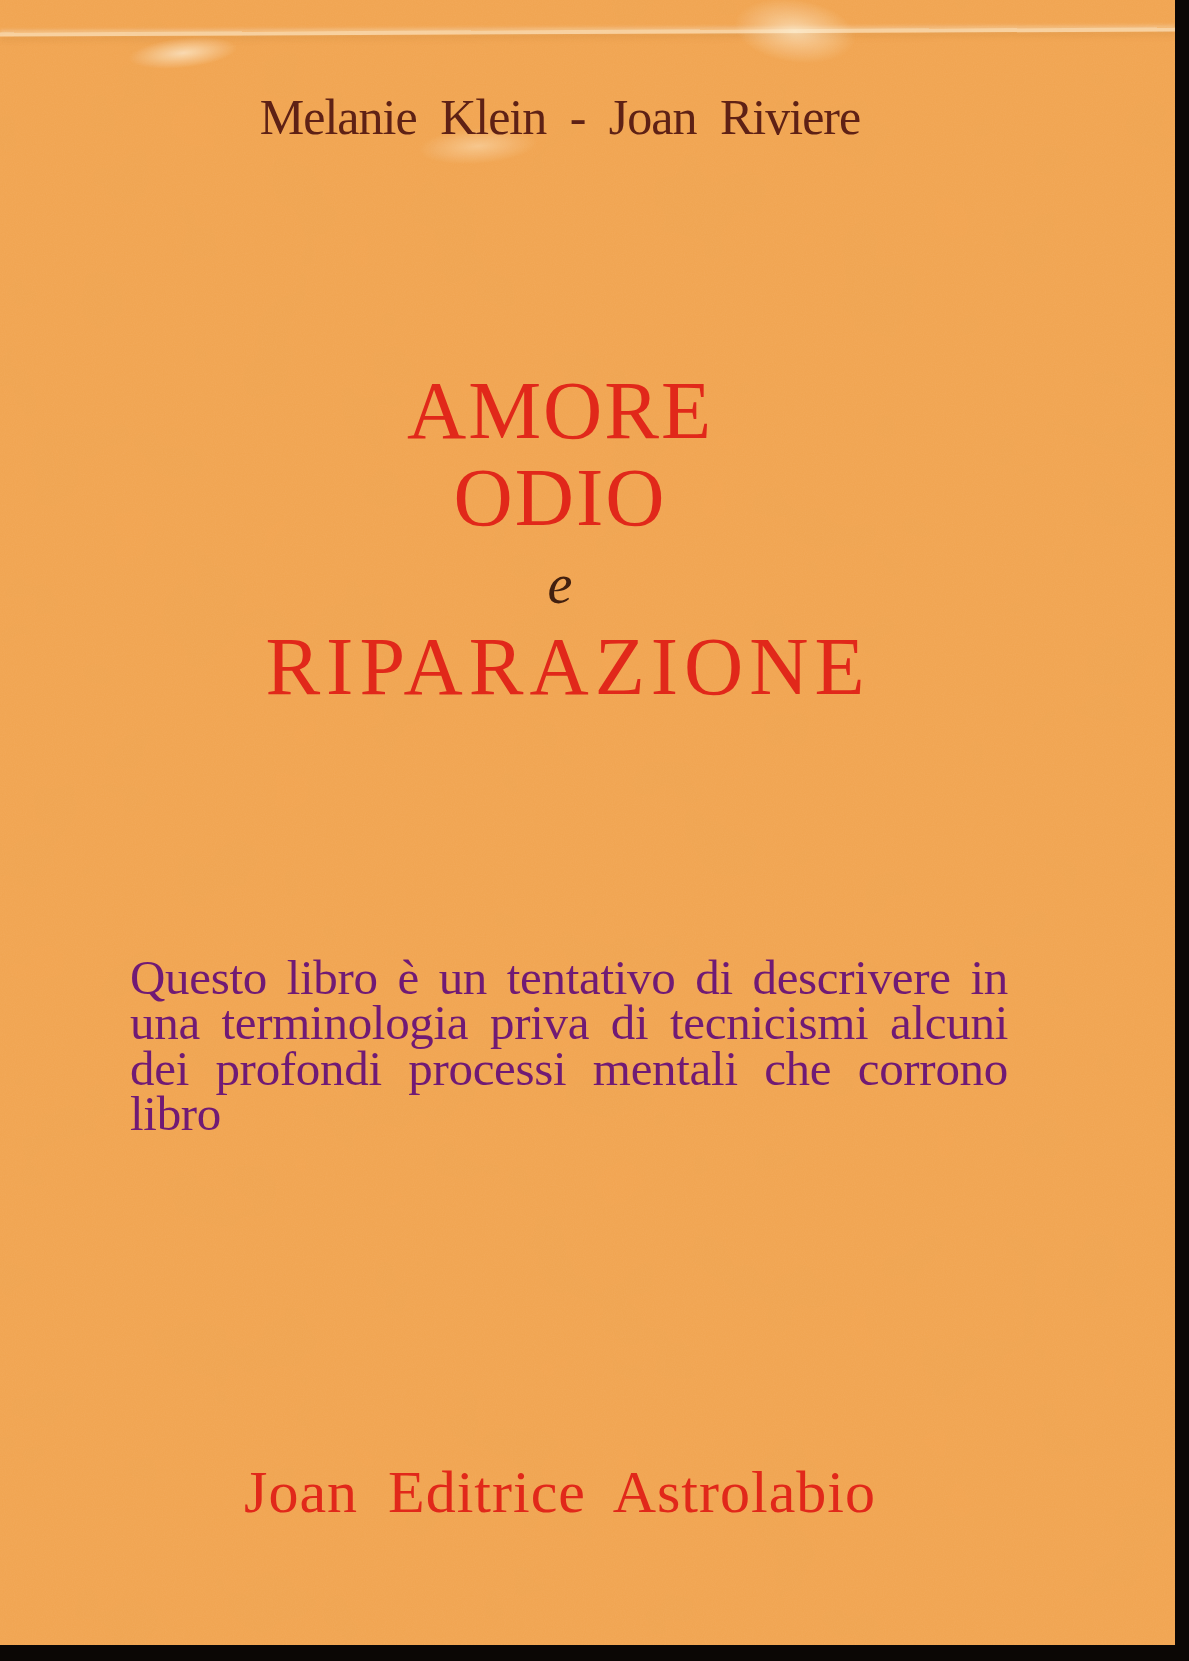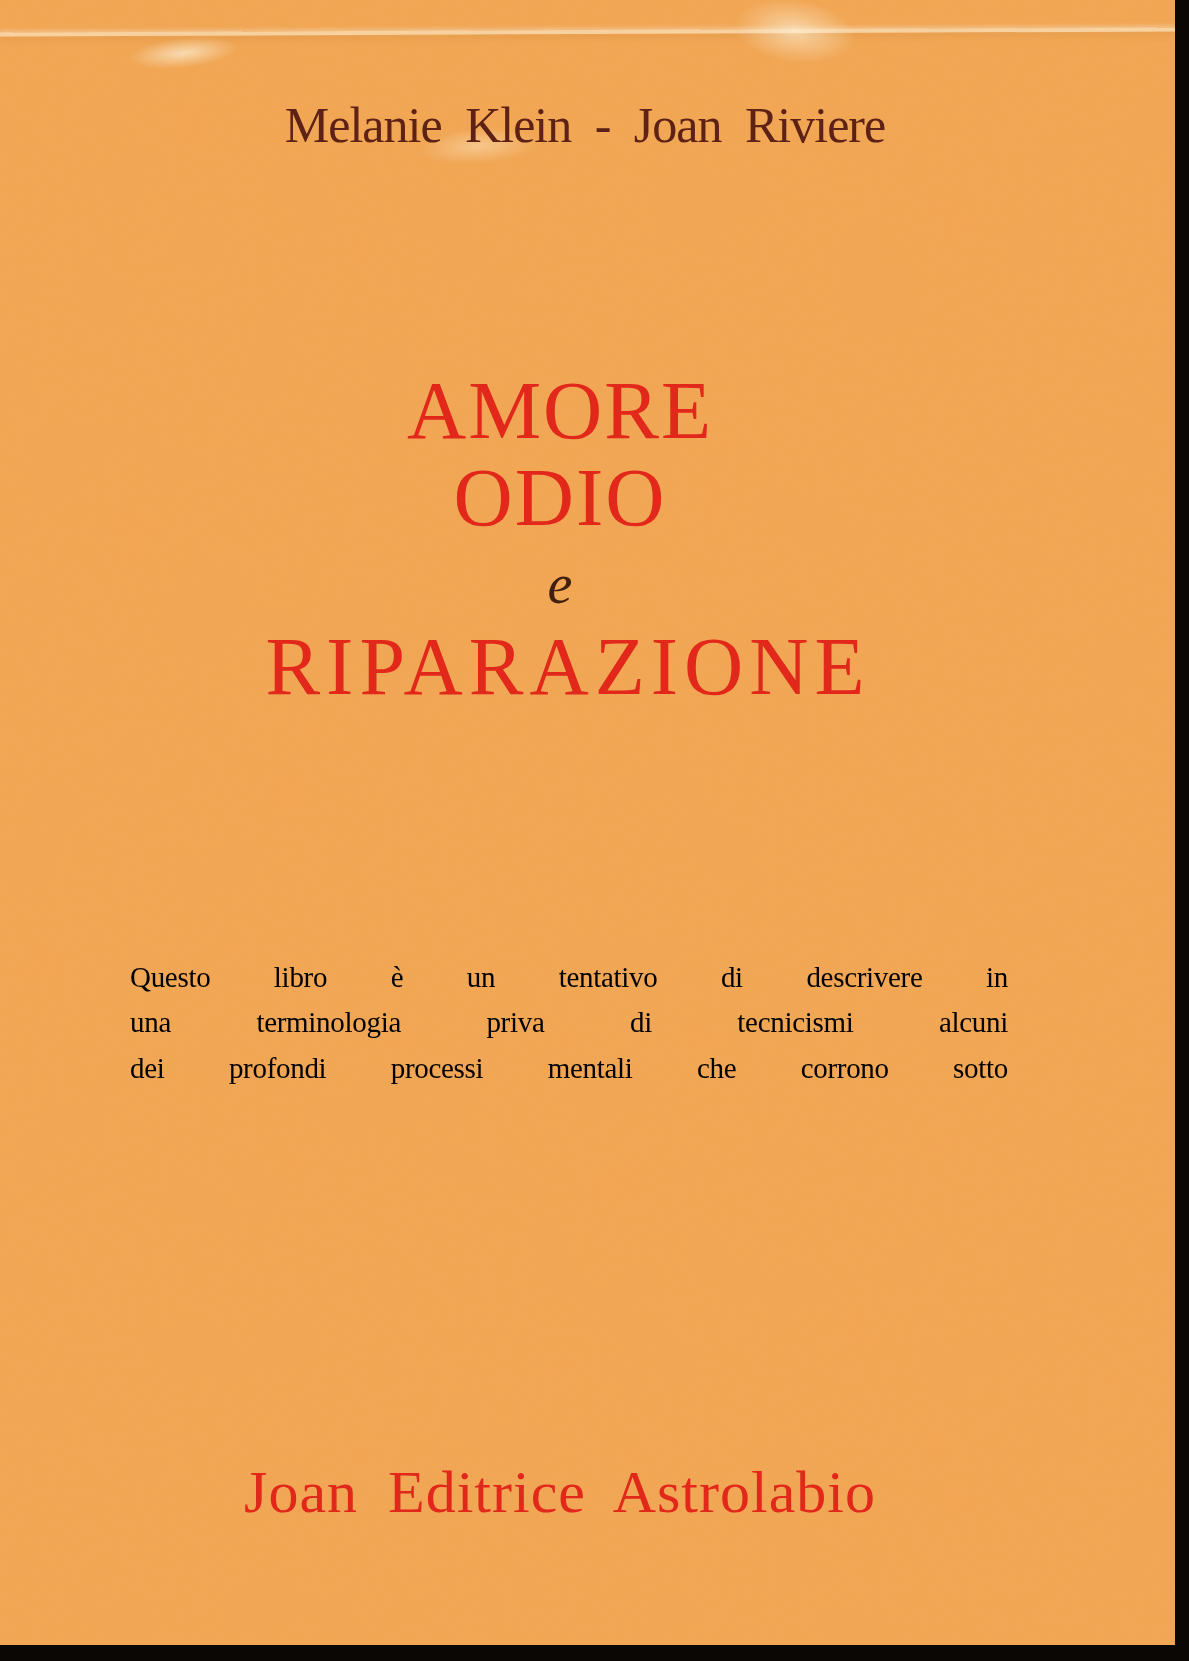--- a/index.html
+++ b/index.html
@@ -77,27 +77,26 @@
   }
   
   .centered-line {
     position: absolute;
     left: 0;
     width: 1120px;
     text-align: center;
     white-space: nowrap;
   }
   .author {
-    top: 100px;
+    top: 92px;
     font-size: 50px;
     line-height: 1;
     letter-spacing: -1px;
     word-spacing: 12px;
     color: #5e2115;
-    padding-left: 25px;
   }
   .title-word {
     line-height: 1;
     font-size: 82px;
     color: #e1281a;
     letter-spacing: 2px;
   }
   .title-1 { top: 370px; }
   .title-2 { top: 457px; }
   .title-e {
@@ -106,22 +105,22 @@
     line-height: 1;
     font-style: italic;
     color: #42200f;
   }
   .title-3 { top: 626px; letter-spacing: 6px; margin-left: 8px; }
   .desc {
     position: absolute;
     left: 130px;
     top: 955px;
     width: 878px;
-    color: #000000;
-    font-size: 29px;
+    color: #701a75;
+    font-size: 49px;
     line-height: 45.4px;
   }
   .desc-line {
     text-align: justify;
     text-align-last: justify;
     letter-spacing: -0.3px;
   }
   .publisher {
     top: 1462px;
     font-size: 60px;
@@ -167,18 +166,18 @@
 
     <div class="centered-line title-word title-2">ODIO</div>
 
     <div class="centered-line title-e">e</div>
 
     <div class="centered-line title-word title-3">RIPARAZIONE</div>
 
     <div class="desc">
       <div class="desc-line">Questo libro è un tentativo di descrivere in</div>
       <div class="desc-line">una terminologia priva di tecnicismi alcuni</div>
-      <div class="desc-line">dei profondi processi mentali che corrono sotto</div>
+      <div class="desc-line">dei profondi processi mentali che corrono libro</div>
     </div>
 
     <div class="centered-line publisher">Joan Editrice Astrolabio</div>
   </div>
 </div>
 
 </body></html>

